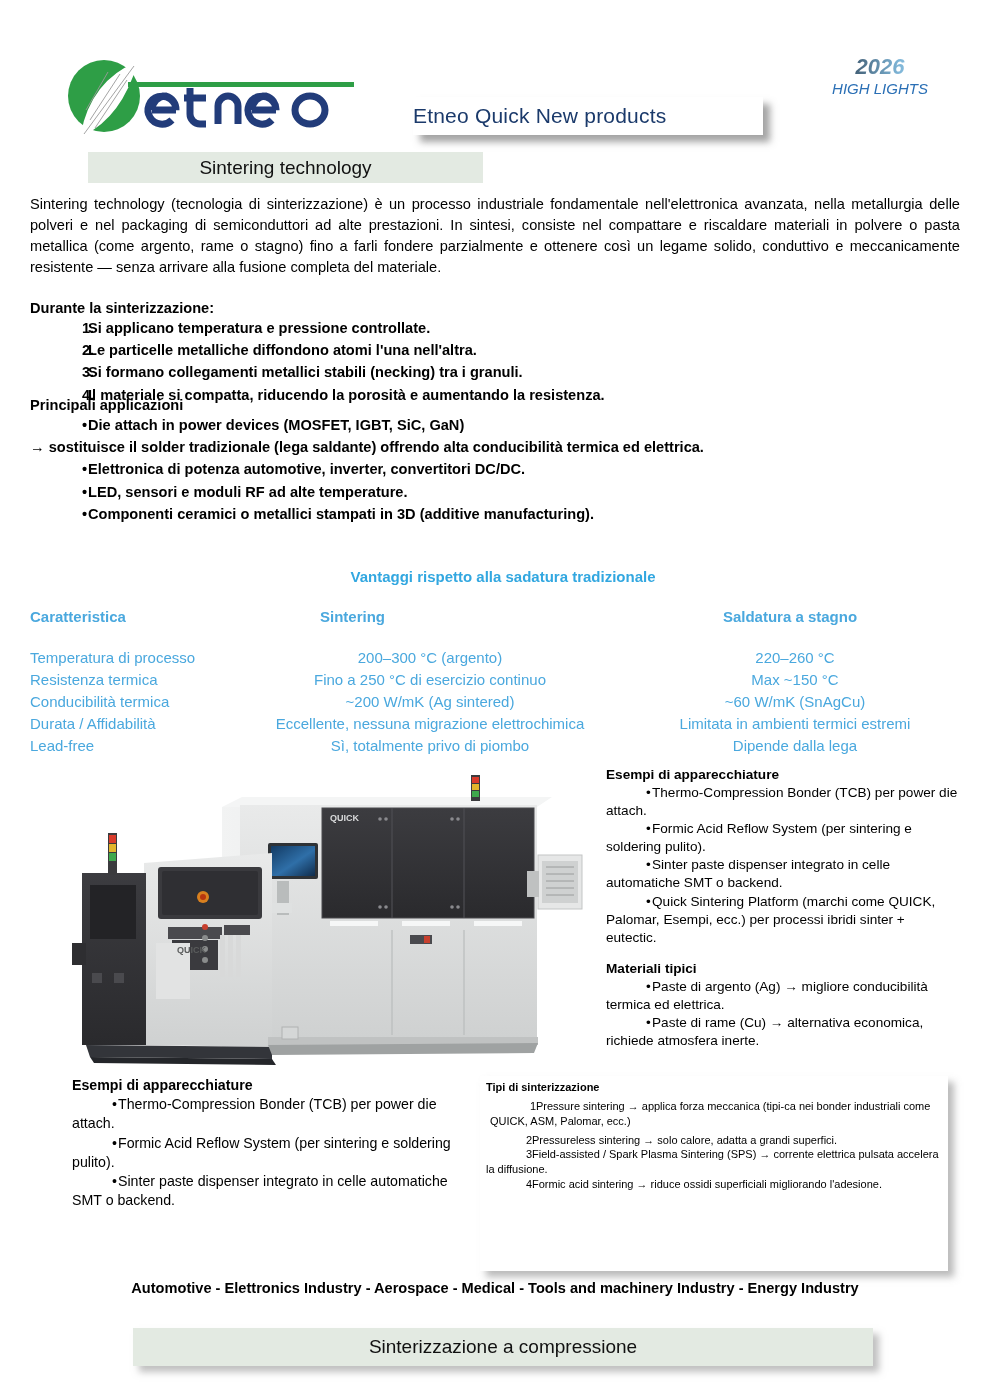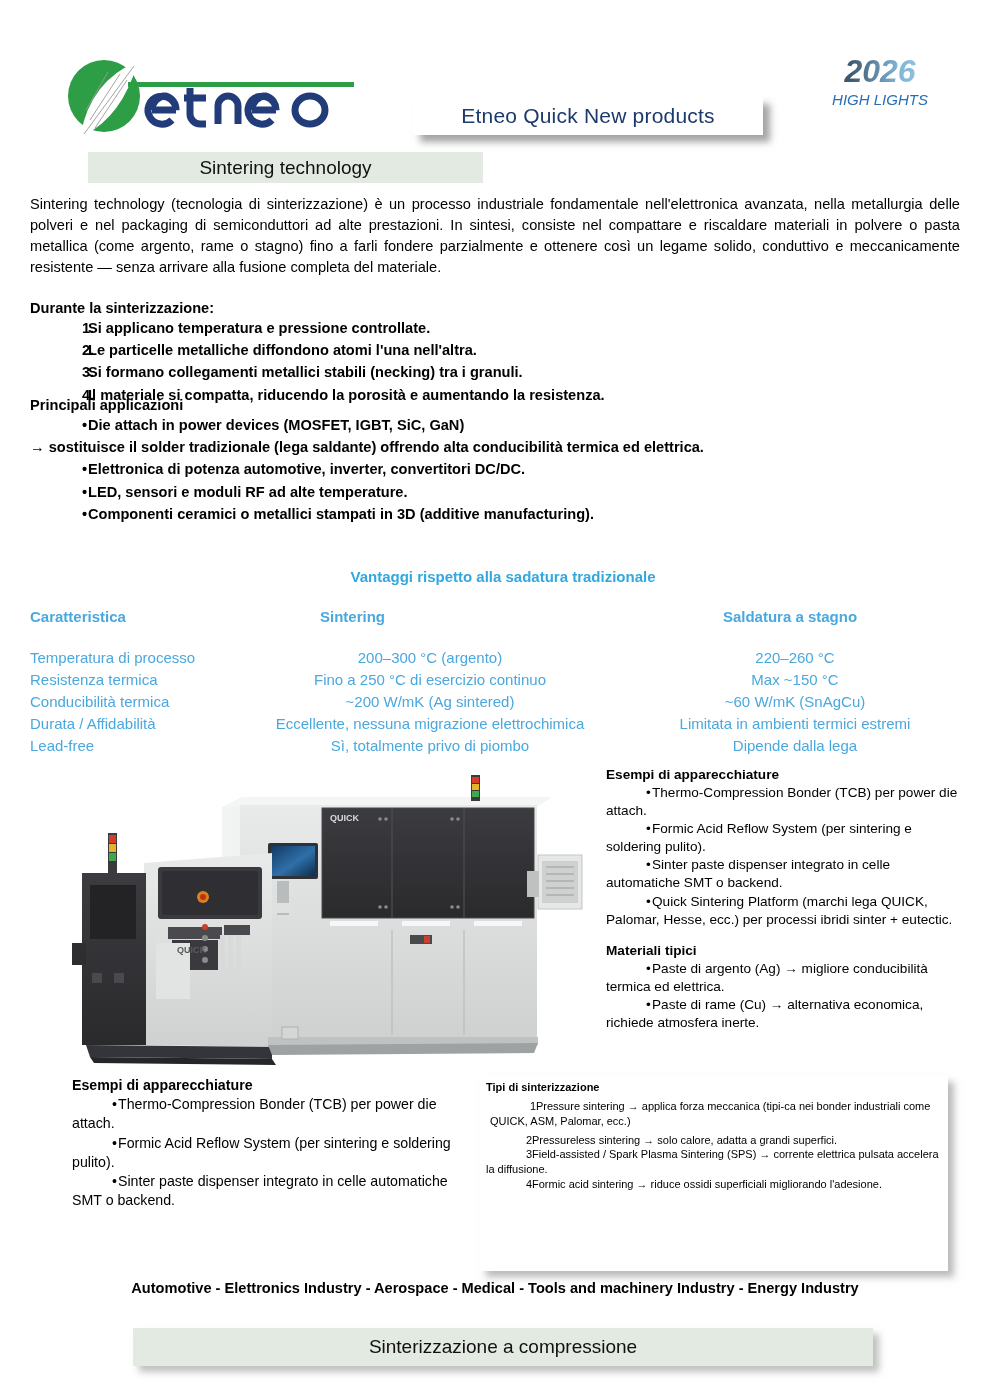--- a/index.html
+++ b/index.html
@@ -14,29 +14,29 @@
   .page{position:relative;width:990px;height:1400px;}
 
   
   .logo-wrap{position:absolute;left:62px;top:58px;width:300px;height:86px;}
   .logo-svg{display:block;}
 
   .title-box{
     position:absolute;left:413px;top:97px;width:350px;height:38px;
     background:#ffffff;
     box-shadow:7px 7px 7px rgba(90,90,90,0.55);
-    display:flex;align-items:center;justify-content:center;
+    display:flex;align-items:center;
   }
   .title-box span{
     font-size:21px;color:#1b3a6b;letter-spacing:.2px;white-space:nowrap;
   }
 
   .year-wrap{position:absolute;left:800px;top:55px;width:160px;text-align:center;}
   .year{
-    font-size:32px;font-weight:bold;font-style:italic;line-height:1.05;
+    font-size:22px;font-weight:bold;font-style:italic;line-height:1.05;
     background:linear-gradient(90deg,#333a40 0%,#3f5a70 32%,#7fb6d8 62%,#bcd9ea 100%);
     -webkit-background-clip:text;background-clip:text;color:transparent;
     font-family:"Liberation Sans", sans-serif;
   }
   .highlights{
     font-size:15px;font-weight:normal;font-style:italic;color:#2a6fb5;margin-top:2px;
   }
 
   .section-banner{
     position:absolute;left:88px;top:152px;width:395px;height:31px;
@@ -339,21 +339,21 @@
       <polygon points="196,270 466,268 462,278 200,280" fill="#9fa2a2"></polygon>
       <rect x="210" y="252" width="16" height="12" fill="#d5d7d7" stroke="#b0b2b2"></rect>
     </svg>
   </div>
 
   <div class="rcol">
     <div class="hd">Esempi di apparecchiature</div>
     <p class="bullet-para"><span class="mkind">•</span><span>Thermo-Compression Bonder (TCB) per power die attach.</span></p>
     <p class="bullet-para"><span class="mkind">•</span><span>Formic Acid Reflow System (per sintering e soldering pulito).</span></p>
     <p class="bullet-para"><span class="mkind">•</span><span>Sinter paste dispenser integrato in celle automatiche SMT o backend.</span></p>
-    <p class="bullet-para"><span class="mkind">•</span><span>Quick Sintering Platform (marchi lega QUICK, Palomar, Hesse, ecc.) per processi ibridi sinter + eutectic.</span></p>
+    <p class="bullet-para"><span class="mkind">•</span><span>Quick Sintering Platform (marchi come QUICK, Palomar, Esempi, ecc.) per processi ibridi sinter + eutectic.</span></p>
     <div class="gap"></div>
     <div class="hd">Materiali tipici</div>
     <p class="bullet-para"><span class="mkind">•</span><span>Paste di argento (Ag) → migliore conducibilità termica ed elettrica.</span></p>
     <p class="bullet-para"><span class="mkind">•</span><span>Paste di rame (Cu) → alternativa economica, richiede atmosfera inerte.</span></p>
   </div>
 
   <div class="box-l">
     <div class="hd">Esempi di apparecchiature</div>
     <p style="margin:0"><span class="mkind">•</span><span>Thermo-Compression Bonder (TCB) per power die attach.</span></p>
     <p style="margin:0"><span class="mkind">•</span><span>Formic Acid Reflow System (per sintering e soldering pulito).</span></p>

